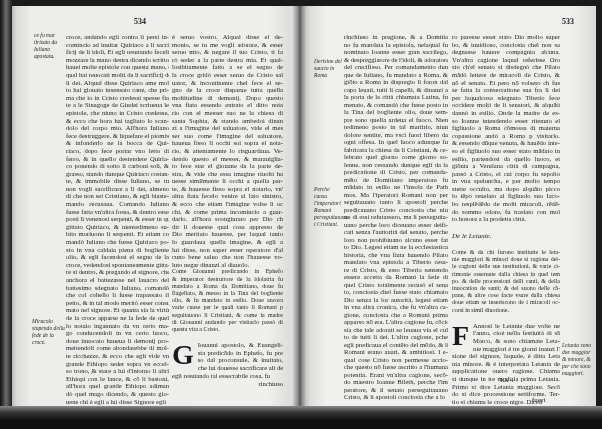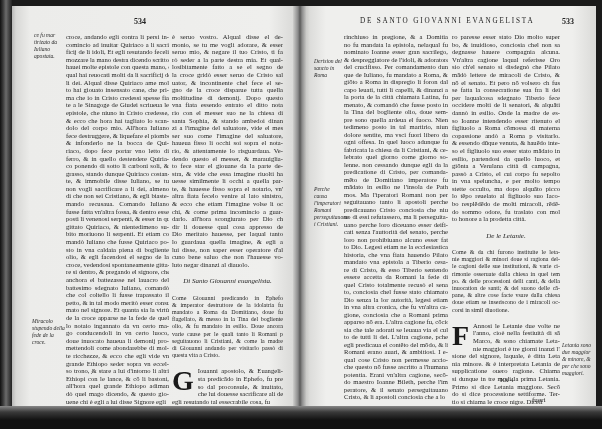--- a/index.html
+++ b/index.html
@@ -39,21 +39,21 @@
     .folio { position:absolute; top:11px; font-size:8px; font-weight:bold; color:#222; }
     .col {
       position:absolute; font-size:6.6px; line-height:10.2px;
       text-align:justify; color:#1e1e1e;
     }
     .col .line { display:block; white-space:nowrap; overflow:hidden; text-align:justify; text-align-last:justify; }
     .margin-note {
       position:absolute; font-size:5.6px; line-height:7px; font-style:italic; color:#2a2a2a;
     }
     .section-title {
-      font-style:italic; text-align:center; font-size:7px; margin:8px 0 8px 0; display:block;
+      font-style:italic; font-size:7px; margin:8px 0 8px 0; display:block;
     }
     .dropcap {
       float:left; font-size:28px; line-height:24px; font-weight:bold; margin:2px 4px 0 0;
       color:#1a1a1a;
     }
     .signature { position:absolute; font-size:7px; color:#222; white-space:nowrap; }
     .ornament { position:absolute; font-size:9px; color:#555; }
   </style>
 </head>
 <body>
@@ -145,21 +145,20 @@
           <span class="line" style="line-height: 7.6px;">&amp; ecco che etiam l'imagine volse li oc</span>
           <span class="line" style="line-height: 7.6px;">chi, &amp; come prima incomincio a guar-</span>
           <span class="line" style="line-height: 7.6px;">darlo. all'hora scongiurato per Dio ch</span>
           <span class="line" style="line-height: 7.6px;">dir li douesse qual cosa appresso de</span>
           <span class="line" style="line-height: 7.6px;">Dio meritato hauesse, per laqual tanto</span>
           <span class="line" style="line-height: 7.6px;">lo guardaua quella imagine, &amp; egli a</span>
           <span class="line" style="line-height: 7.6px;">lui disse, non saper esser operatore d'al</span>
           <span class="line" style="line-height: 7.6px;">cuno bene saluo che non l'hauesse vo-</span>
           <span class="line" style="line-height: 7.6px; text-align-last: left;">luto negar dinanzi al diauolo.</span>
         </div>
-      <span class="section-title">Di Santo Giouanni euangelista.</span>
       <div id="l-col2-summary" style="font-size:6px; line-height:8.6px;">
           <span class="line" style="line-height: 7.2px;">Come Giouanni predicando in Ephefo</span>
           <span class="line" style="line-height: 7.2px;">&amp; imperator destruttore de la idolatria fu</span>
           <span class="line" style="line-height: 7.2px;">mandato a Roma da Domitiano, doue fu</span>
           <span class="line" style="line-height: 7.2px;">flagellato, &amp; messo in la Tina del bogliente</span>
           <span class="line" style="line-height: 7.2px;">olio, &amp; fu mandato in esilio. Doue ancora</span>
           <span class="line" style="line-height: 7.2px;">varie cause per le quali tanto li Romani p</span>
           <span class="line" style="line-height: 7.2px;">seguitauono li Cristiani, &amp; come la madre</span>
           <span class="line" style="line-height: 7.2px;">di Giouanni andando per visitarlo passò di</span>
           <span class="line" style="line-height: 7.2px; text-align-last: left;">questa vita a Cristo.</span>
@@ -173,21 +172,20 @@
             <span class="line" style="line-height: 7.6px;">che lui douesse sacrificare ali dei. &amp;</span>
             <span class="line" style="line-height: 7.6px; text-align-last: left;">egli resutando tal essecrabile cosa, fu</span>
           </div>
       </div>
       <div style="text-align:right;">rinchiuso</div>
     </div>
     <span class="ornament" style="left:82px; top:362px;">·</span>
   </div>
 
   <div class="page right">
-    <span class="running-head" style="left:60px;">DE SANTO GIOVANNI EVANGELISTA</span>
     <span class="folio" style="left:262px;">533</span>
 
     <div class="margin-note" style="left:14px; top:52px; width:30px;">Derision del sancto in Roma</div>
     <div class="margin-note" style="left:14px; top:180px; width:30px;">Perche causa l'imperatori Romani perseguitauono i Cristiani.</div>
     <div class="margin-note" style="left:262px; top:336px; width:30px;">Letania sono due maggior &amp; minore, &amp; per che sono maggiori.</div>
 
     <div class="col" id="r-col1" style="left:44px; top:27px; width:104px;">
         <span class="line" style="line-height: 7.5px;">rinchiuso in pregione, &amp; a Domitia</span>
         <span class="line" style="line-height: 7.5px;">no fu mandata la epistola, nelaqual fu</span>
         <span class="line" style="line-height: 7.5px;">nominato Ioanne esser gran sacrilego,</span>

